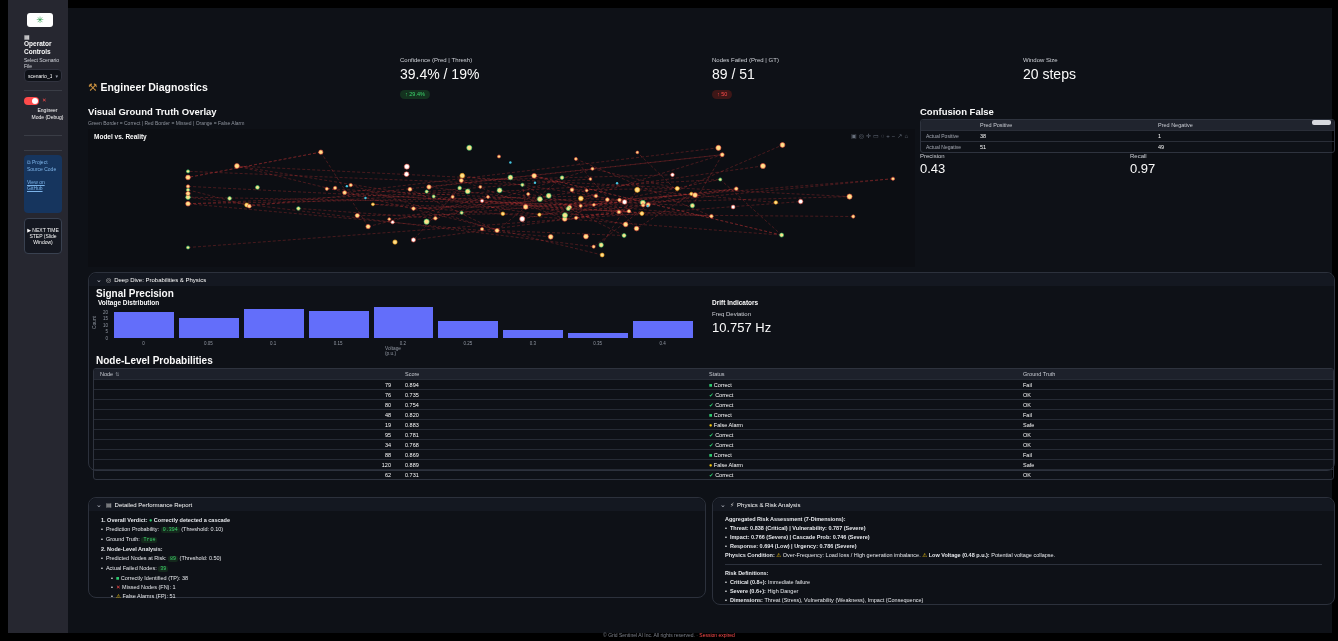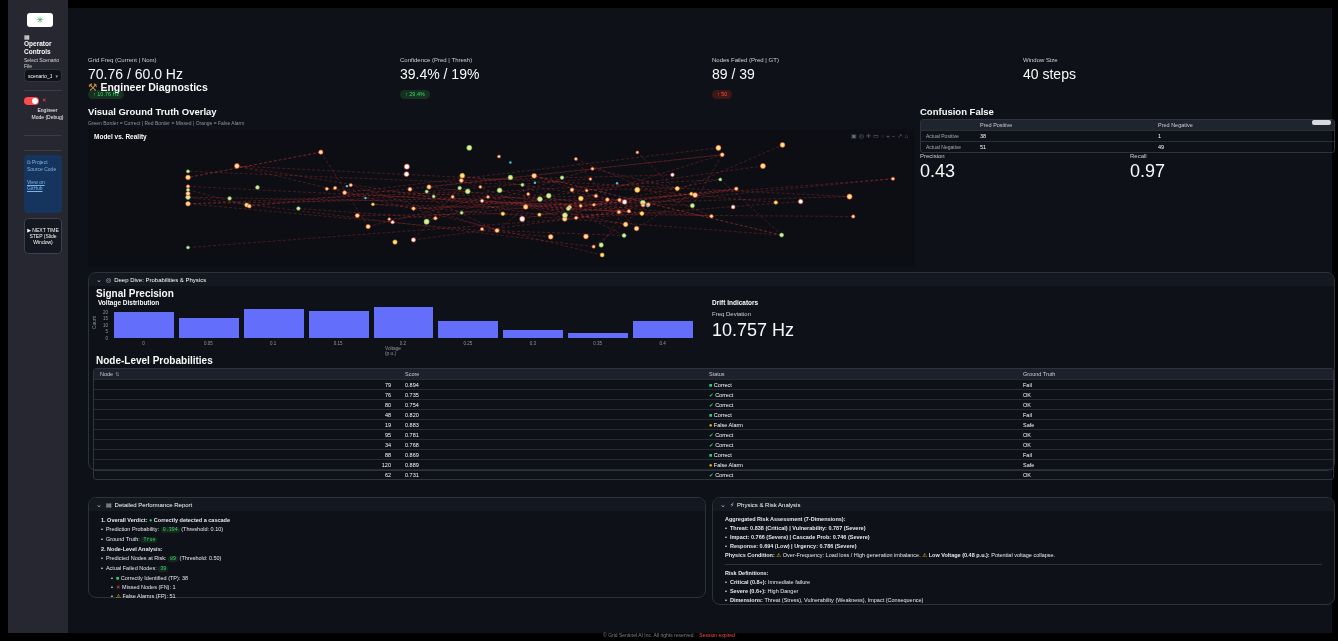--- a/index.html
+++ b/index.html
@@ -92,21 +92,21 @@
   .rep-line.ind1{padding-left:10px;}
   .code{font-family:"Liberation Mono","DejaVu Sans Mono",monospace;background:#14281c;color:#3dd56d;
     padding:0 2px;border-radius:2px;font-size:5px;}
   .ic{font-style:normal;}
   .ic.green{color:#2ecc71;}
   .ic.red{color:#ff4b4b;}
   .ic.yellow{color:#f1c40f;}
   .rep-div{height:1px;background:#2c313c;margin:4px 0;}
   
   .mini-label{font-size:6px;color:#cdd0d6;}
-  .mini-value{font-size:18px;color:#fafafa;margin-top:2px;}
+  .mini-value{font-size:13px;color:#fafafa;margin-top:2px;}
   
   #footer{left:0;top:632px;width:1338px;text-align:center;font-size:5px;color:#7d828c;}
   #footer .alert{color:#ff4b4b;}
 </style>
 </head>
 <body>
 
 <div id="app">
   <div id="main-bg" class="abs"></div>
 
@@ -131,38 +131,33 @@
     <div class="sb-divider abs" style="left:16px;top:150px;"></div>
     <div class="sb-info abs" style="left:16px;">
       <span>⧉</span>
       <span>Project Source Code</span><br><br>
       <span class="link">View on GitHub</span>
     </div>
     <div class="sb-next abs" style="left:16px;">▶ NEXT TIME STEP (Slide Window)</div>
   </div>
 
 
-  <div class="metric abs" style="left:88px;top:57px;">
-    <div class="lbl">Grid Freq (Current | Nom)</div>
-    <div class="val">70.76 / 60.0 Hz</div>
-    <span class="badge green">↑ 10.76 Hz</span>
-  </div>
   <div class="metric abs" style="left:400px;top:57px;">
     <div class="lbl">Confidence (Pred | Thresh)</div>
     <div class="val">39.4% / 19%</div>
     <span class="badge green">↑ 29.4%</span>
   </div>
   <div class="metric abs" style="left:712px;top:57px;">
     <div class="lbl">Nodes Failed (Pred | GT)</div>
-    <div class="val">89 / 39</div>
+    <div class="val">89 / 51</div>
     <span class="badge red">↑ 50</span>
   </div>
   <div class="metric abs" style="left:1023px;top:57px;">
     <div class="lbl">Window Size</div>
-    <div class="val">40 steps</div>
+    <div class="val">20 steps</div>
   </div>
 
   <div class="h-diag abs">
     <span class="ic">⚒</span><span>Engineer Diagnostics</span>
   </div>
 
   <div class="h-sub abs" style="left:88px;top:106px;">Visual Ground Truth Overlay</div>
   <div class="caption abs" style="left:88px;top:120px;">Green Border = Correct | Red Border = Missed | Orange = False Alarm</div>
   <div id="graph" class="abs">
     <svg id="net-svg" width="827" height="138">

